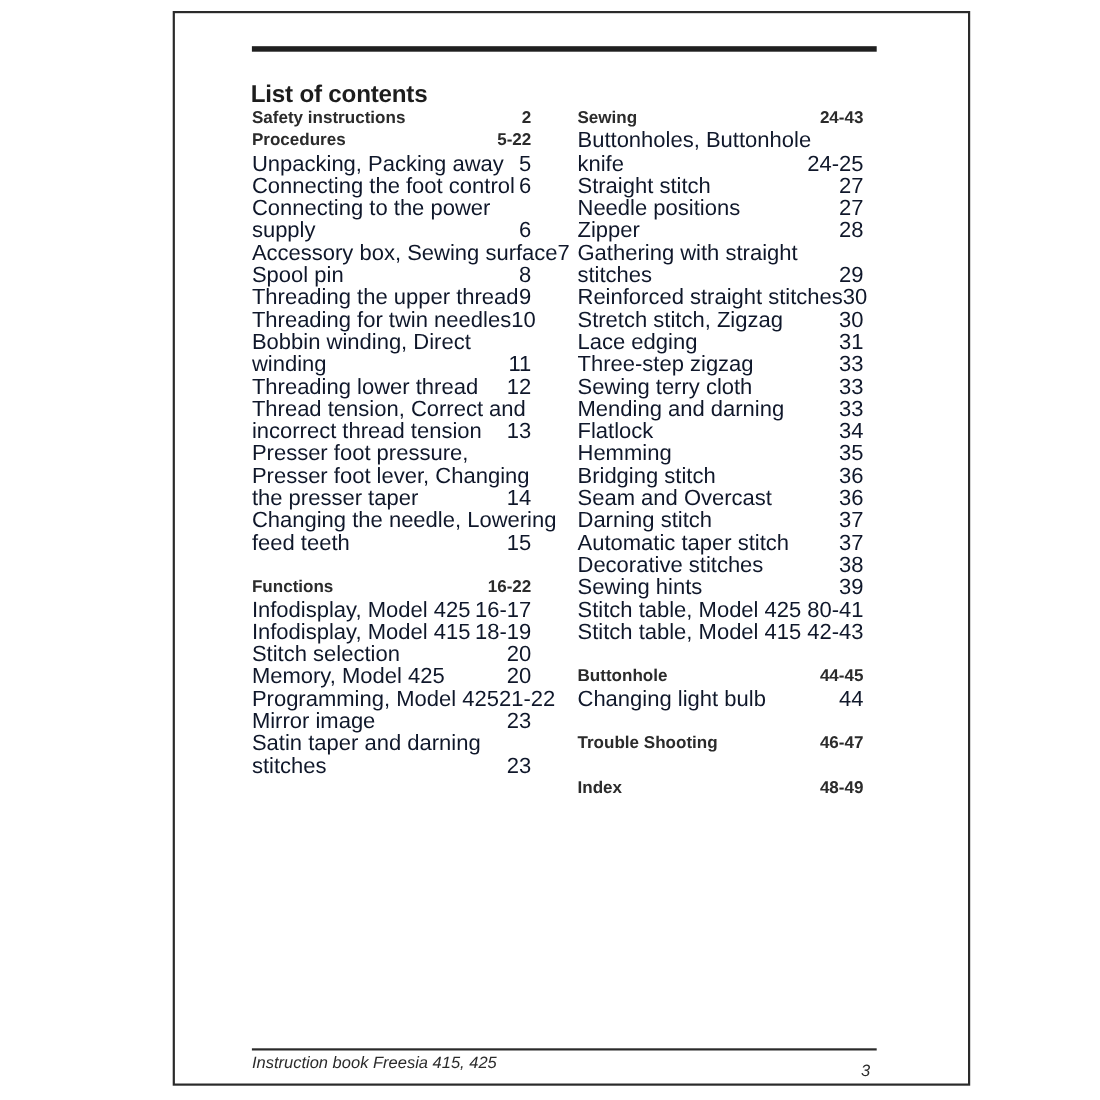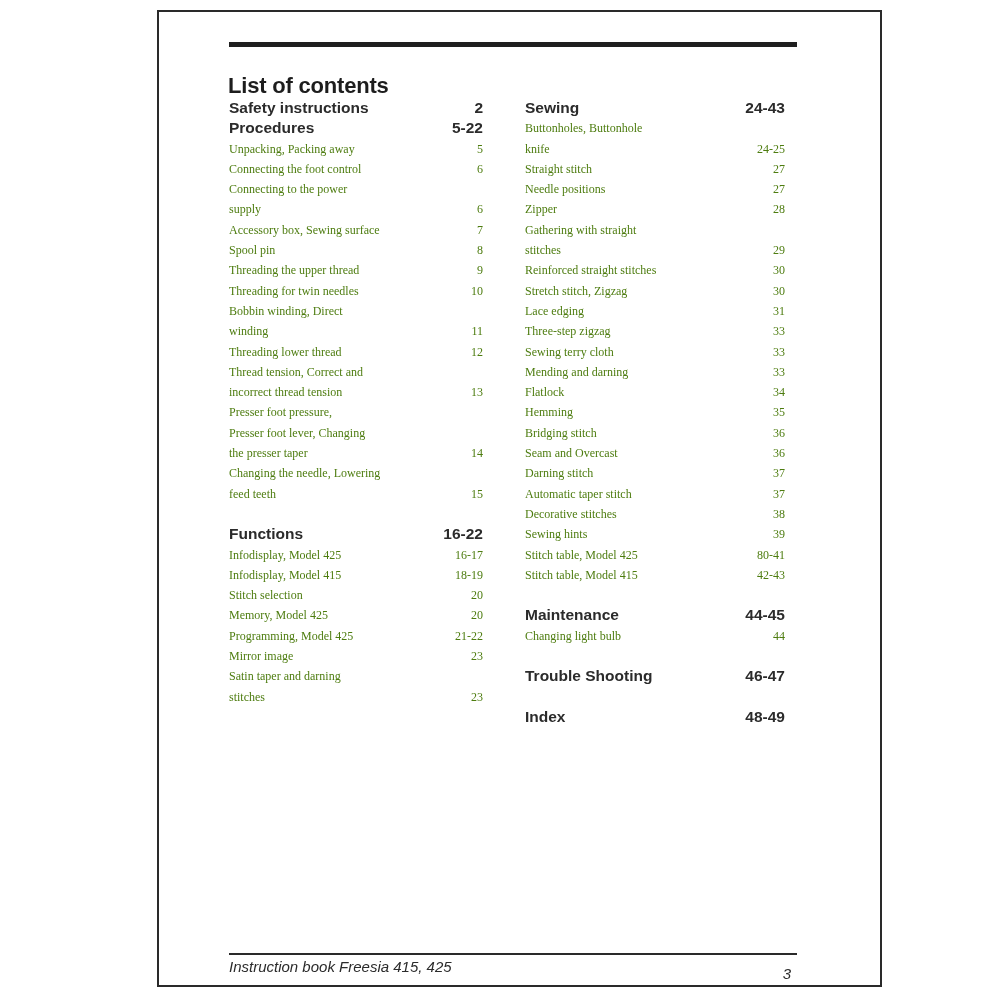--- a/index.html
+++ b/index.html
@@ -49,23 +49,23 @@
   }
   .toc-col { display: block; }
   .toc-col.left  { width: 254px; }
   .toc-col.right { width: 260px; }
   .toc-row {
     display: flex;
     justify-content: space-between;
     align-items: baseline;
     height: 20.3px;
     line-height: 20.3px;
-    font-family: Liberation Serif, serif;
-    font-size: 12px;
-    color: #4d7c0f;
+    font-family: Liberation Sans, sans-serif;
+    font-size: 20px;
+    color: #0f172a;
     white-space: nowrap;
   }
   .toc-row.section {
     font-family: "Liberation Sans", sans-serif;
     font-weight: bold;
     font-size: 15.5px;
     color: #2b2b2b;
   }
   .toc-row.gap { margin-top: 20.3px; }
   .toc-label { text-align: center; }
@@ -313,21 +313,21 @@
         </div>
         <div class="toc-row entry">
           <span class="toc-label">Stitch table, Model 425</span>
           <span class="toc-page">80-41</span>
         </div>
         <div class="toc-row entry">
           <span class="toc-label">Stitch table, Model 415</span>
           <span class="toc-page">42-43</span>
         </div>
         <div class="toc-row section gap">
-          <span class="toc-label">Maintenance</span>
+          <span class="toc-label">Buttonhole</span>
           <span class="toc-page">44-45</span>
         </div>
         <div class="toc-row entry">
           <span class="toc-label">Changing light bulb</span>
           <span class="toc-page">44</span>
         </div>
         <div class="toc-row section gap">
           <span class="toc-label">Trouble Shooting</span>
           <span class="toc-page">46-47</span>
         </div>

